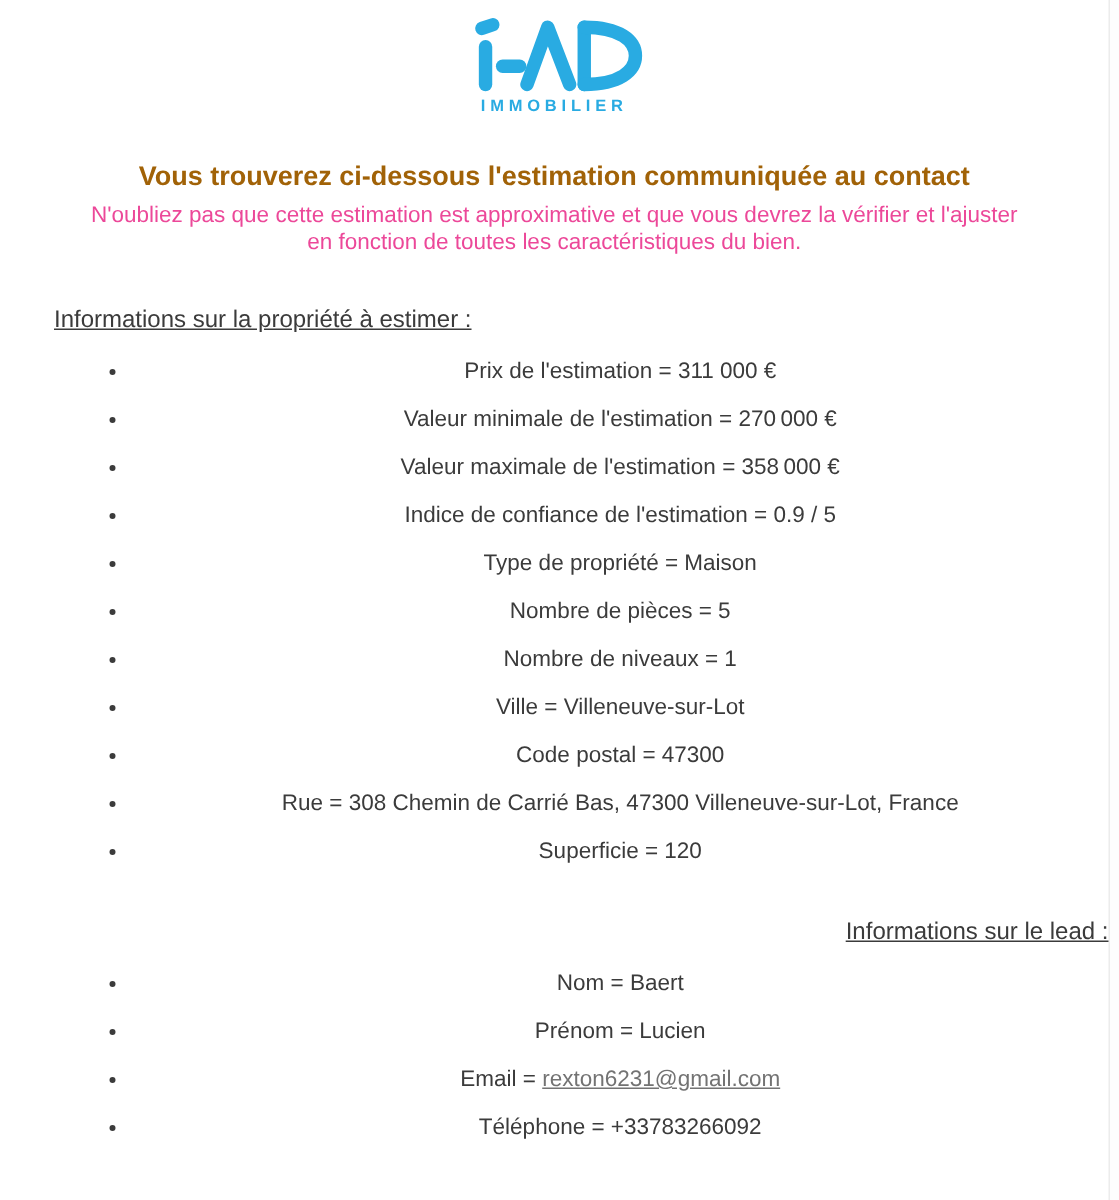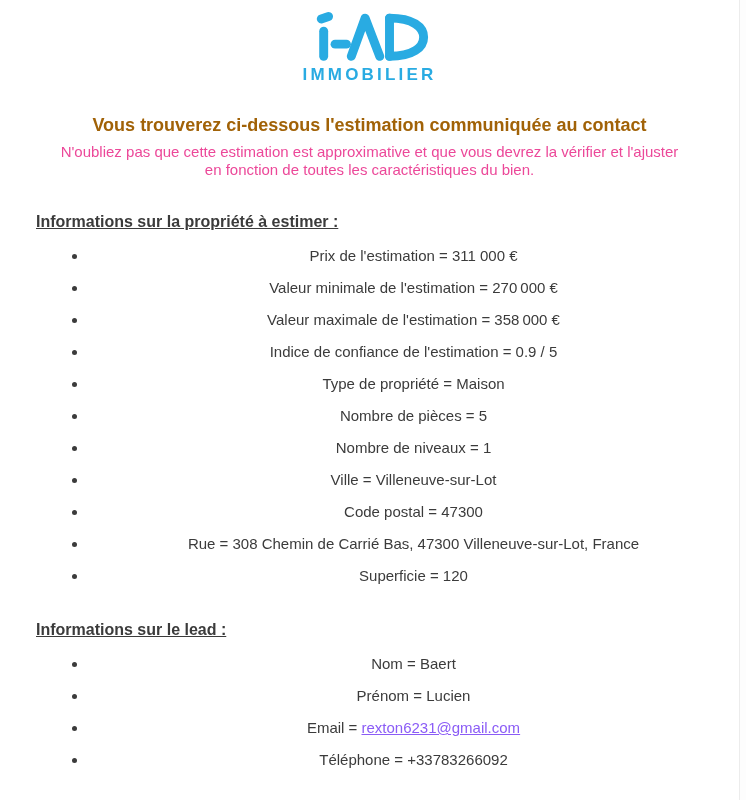--- a/index.html
+++ b/index.html
@@ -15,59 +15,59 @@
     background:#ffffff;
     border-right:1px solid #ececec;
     padding-top:10px;
   }
   .logo { text-align:center; }
   .logo svg { display:block; margin:0 auto; }
   .logo-sub {
     margin-top:3px;
     color:#29ABE2;
     font-weight:bold;
-    font-size:17px;
+    font-size:11px;
     letter-spacing:3.2px;
     text-align:center;
   }
   h1.title {
     margin-top:30px;
     text-align:center;
     font-size:18px;
     font-weight:bold;
     color:#a16207;
   }
   p.subtitle {
     margin-top:7px;
     text-align:center;
     font-size:15px;
     line-height:18px;
     color:#ec4899;
   }
   h2.section-heading {
     margin:34px 0 0 36px;
     font-size:16px;
-    font-weight:bold;
+    font-weight:normal;
     color:#3b3b3b;
     text-decoration:underline;
   }
-  h2.section-heading.lead { margin-top:36px; }
+  h2.section-heading.lead { margin-top:36px;text-align:right; }
   ul.info-list {
     margin:16px 0 0 36px;
     padding-left:52px;
     list-style-type:disc;
     text-align:center;
   }
   ul.info-list li {
     font-size:15px;
     line-height:18px;
     margin-bottom:14px;
     color:#3b3b3b;
   }
-  a.email-link { color:#8b5cf6; text-decoration:underline; cursor:pointer; }
+  a.email-link { color:#737373; text-decoration:underline; cursor:pointer; }
 </style>
 </head>
 <body>
 
 <div class="page">
 
   <div class="logo">
     <svg width="124" height="52" viewBox="0 0 150 64" fill="none">
       <g fill="none" stroke="#29ABE2" stroke-width="11" stroke-linecap="round" stroke-linejoin="round">
         <line x1="15" y1="11" x2="24" y2="8"></line>

